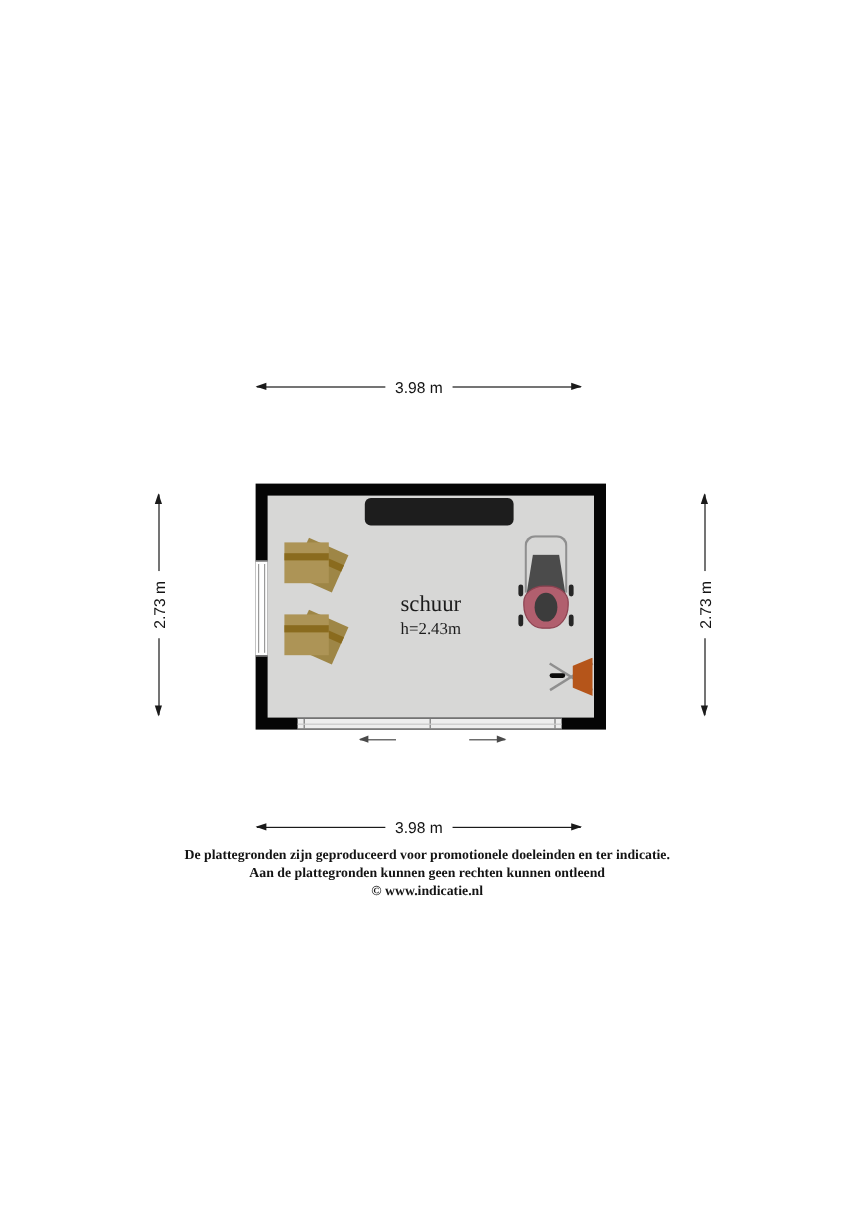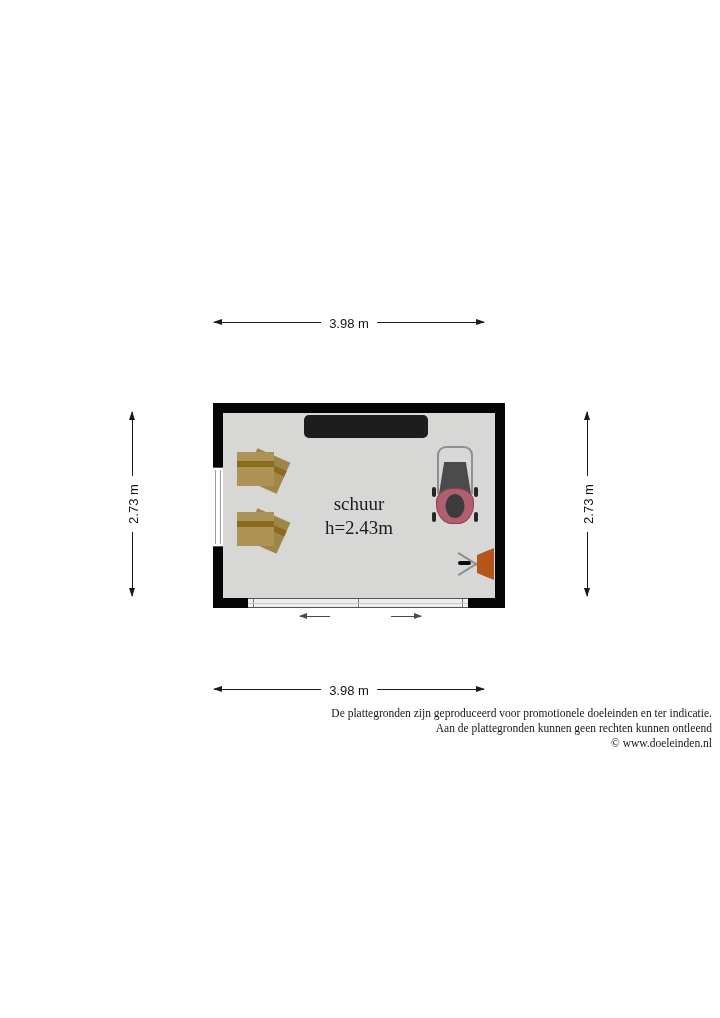--- a/index.html
+++ b/index.html
@@ -80,34 +80,34 @@
   .leg{position:absolute;left:-1px;top:21px;width:42px;height:1.5px;background:#8f8f8f}
   .l1{transform:rotate(32deg)}.l2{transform:rotate(-32deg)}
   .b-body{position:absolute;right:2px;top:6px;width:17px;height:32px;background:var(--wheelbarrow-body);
           clip-path:polygon(100% 0,100% 100%,0 78%,0 22%)}
   .b-handle{position:absolute;left:2px;top:19px;width:13px;height:4px;background:#0a0a0a;border-radius:2px}
 
   
   .room-label{position:absolute;left:0;width:292px;top:90px;text-align:center;
               font-size:19px;color:#1c1c1c}
   .room-height{position:absolute;left:0;width:292px;top:114px;text-align:center;
-               font-size:19px;color:#1c1c1c}
+               font-size:14px;color:#1c1c1c}
 
   
   .door-arrow{position:absolute;top:612px;width:32px;height:8px}
   .da-left{left:299px}.da-right{left:390px}
   .da-line{position:absolute;left:1px;right:1px;top:3.5px;height:1px;background:#4a4a4a}
   .da-head{position:absolute;top:0.5px;width:0;height:0;
            border-top:3.5px solid transparent;border-bottom:3.5px solid transparent}
   .da-left .da-head{left:0;border-right:8px solid #4a4a4a}
   .da-right .da-head{right:0;border-left:8px solid #4a4a4a}
 
   
-  .footer{position:absolute;left:0;top:706px;width:712px;text-align:right;
-          font-size:11.5px;font-weight:normal;line-height:15px;color:#141414}
+  .footer{position:absolute;left:0;top:706px;width:712px;text-align:center;
+          font-size:11.5px;font-weight:bold;line-height:15px;color:#141414}
 </style>
 </head>
 <body>
 
 <div class="page">
 
 
   <div class="dim-h dim-top">
     <span class="hline"></span>
     <span class="arr left"></span>
@@ -195,16 +195,16 @@
   <div class="dim-h dim-bottom">
     <span class="hline"></span>
     <span class="arr left"></span>
     <span class="arr right"></span>
     <span class="dim-label">3.98 m</span>
   </div>
 
   <div class="footer">
     <div>De plattegronden zijn geproduceerd voor promotionele doeleinden en ter indicatie.</div>
     <div>Aan de plattegronden kunnen geen rechten kunnen ontleend</div>
-    <div>© www.doeleinden.nl</div>
+    <div>© www.indicatie.nl</div>
   </div>
 
 </div>
 
 </body></html>

